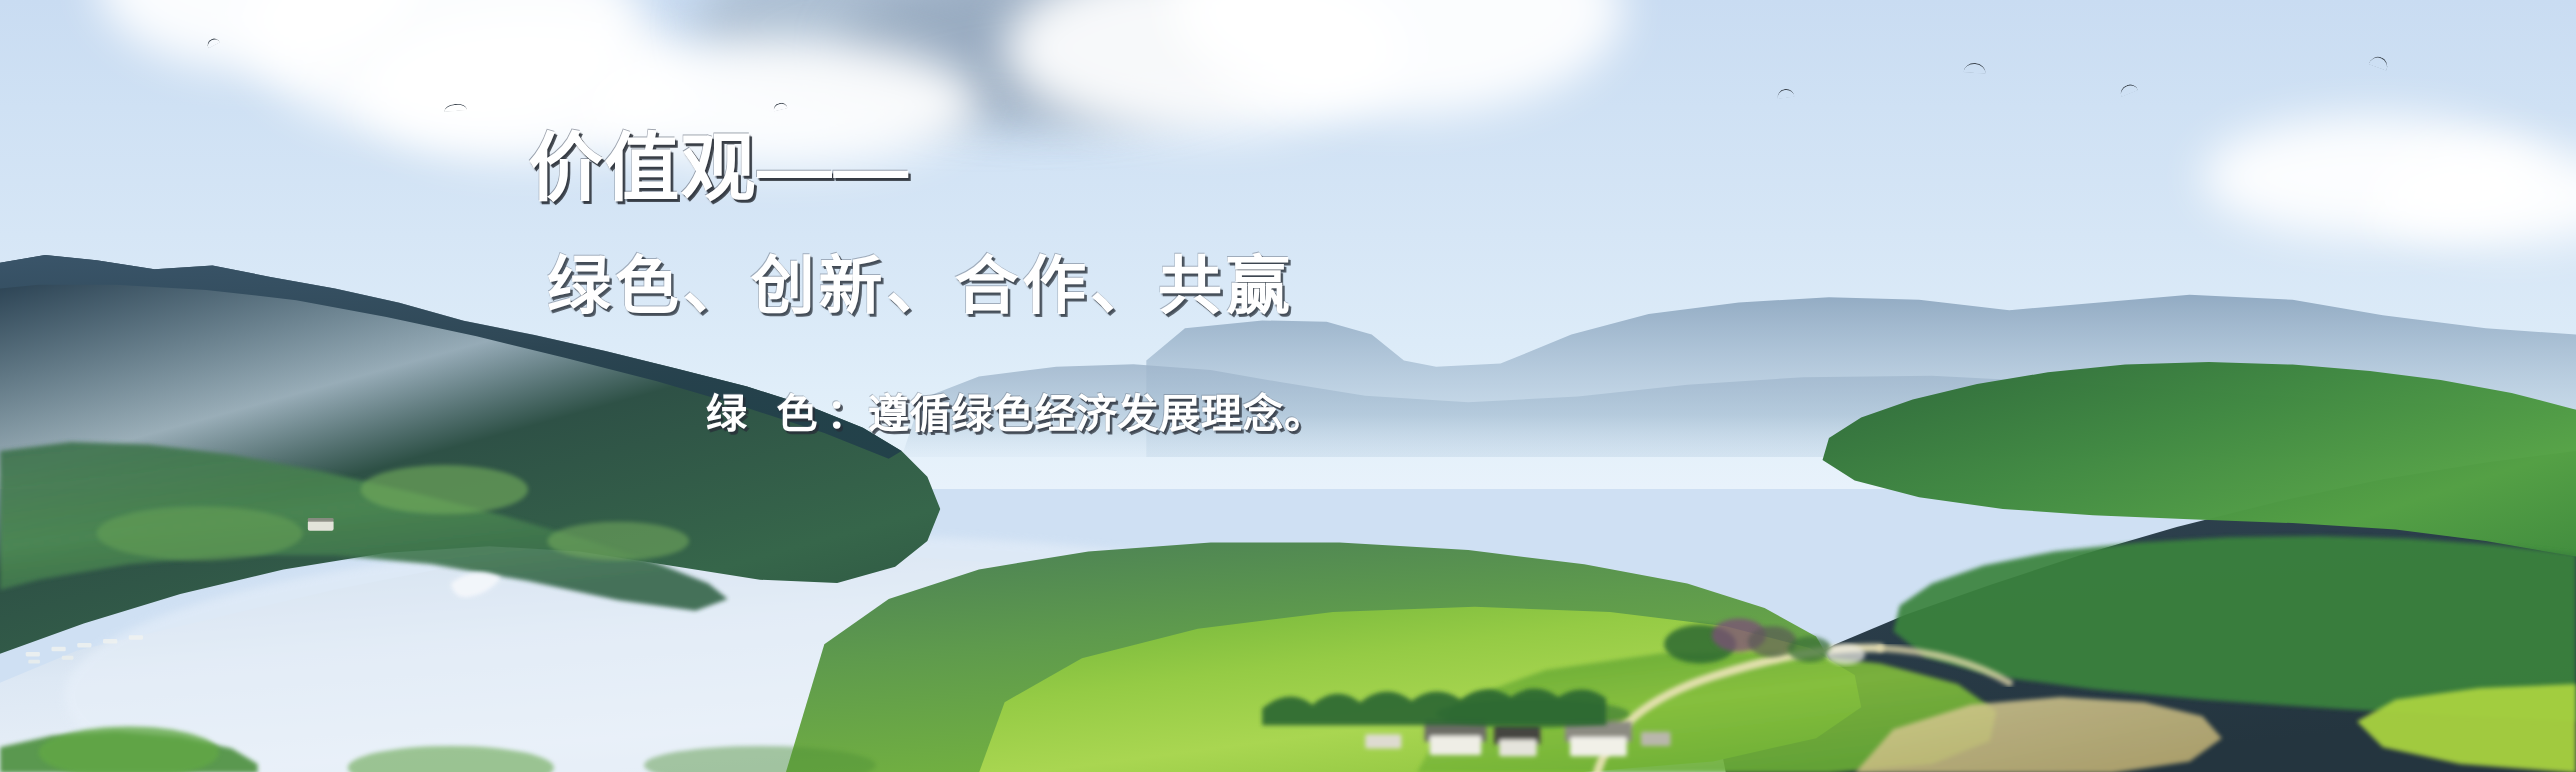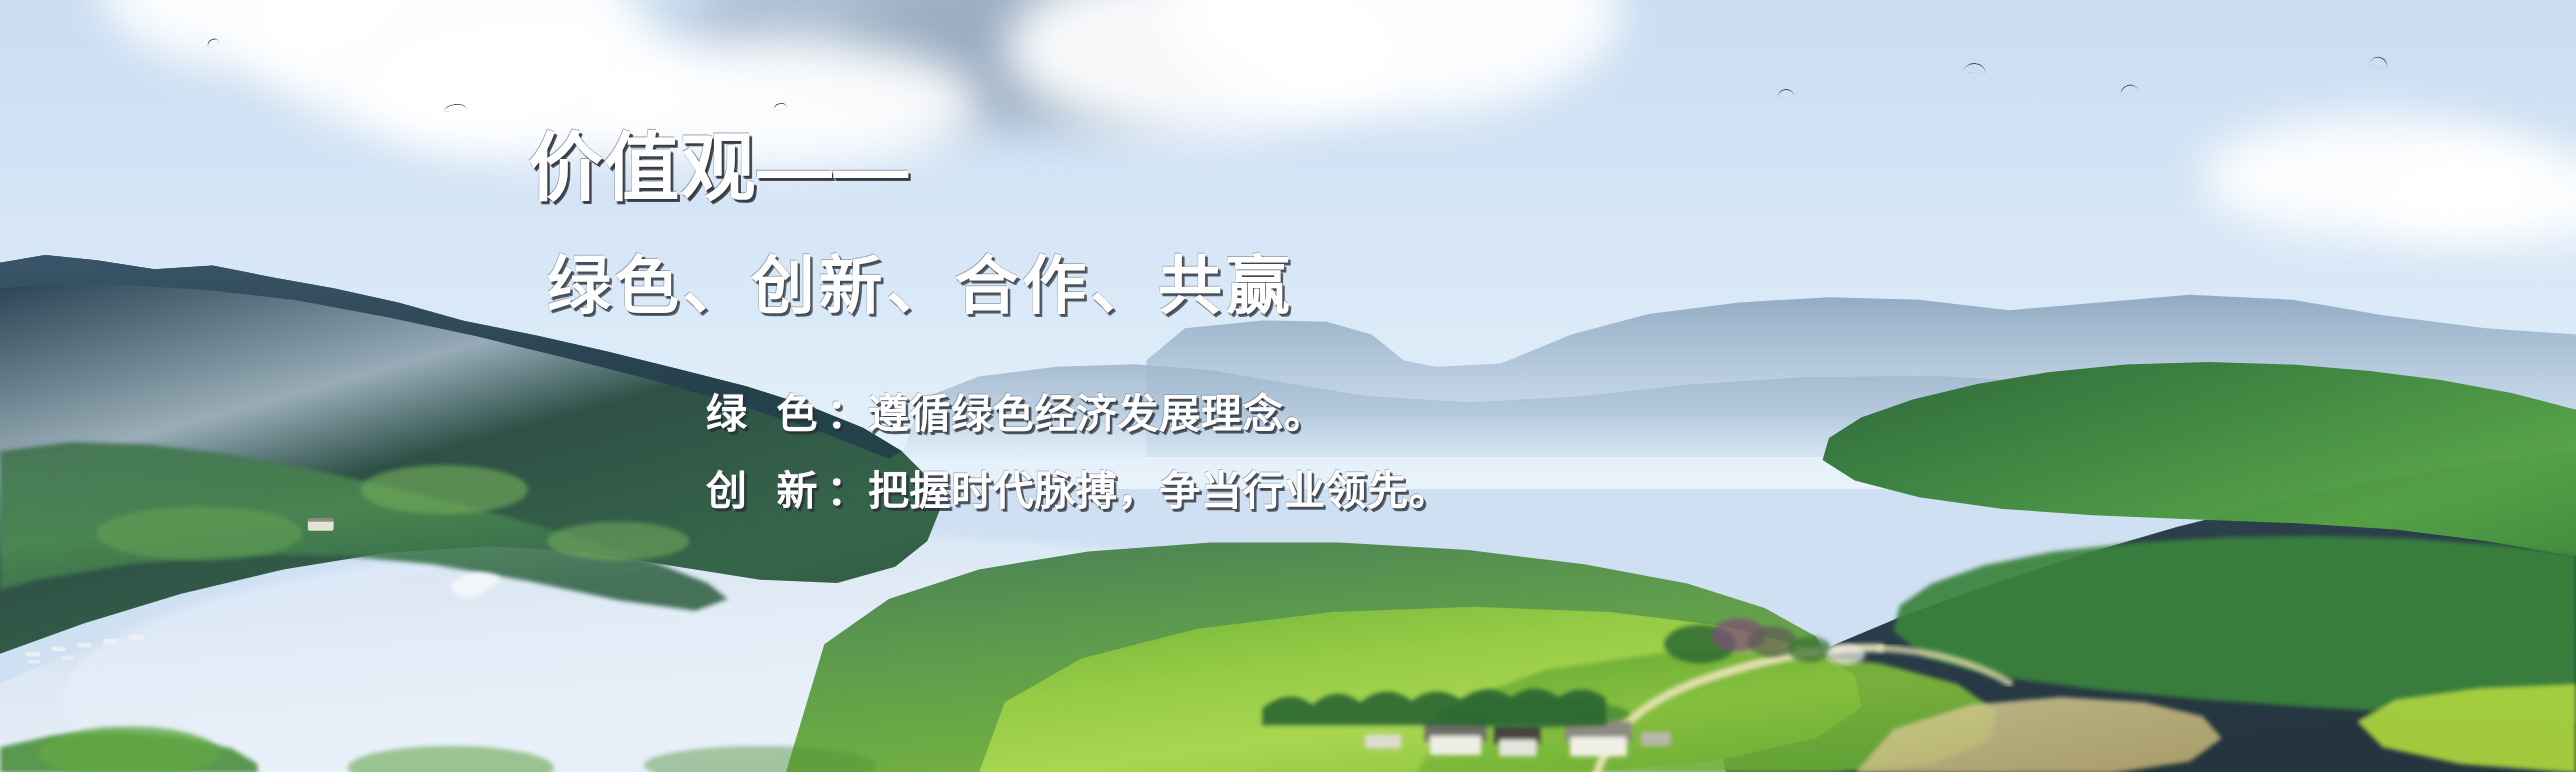--- a/index.html
+++ b/index.html
@@ -372,22 +372,19 @@
 
     <div class="vc-subtitle">绿色、创新、合作、共赢</div>
 
     <div class="vc-body">
 
       <div class="vc-line">
         <span class="vc-label">绿 色</span><span>：</span><span>遵循绿色经济发展理念。</span>
       </div>
 
 
-      <div class="vc-line">
-        <span class="vc-label">创 新</span><span>：</span><span>把握时代脉搏，争当行业领先。</span>
-      </div>
 
 
     </div>
   </div>
 
 </div>
 
 
 </body></html>

